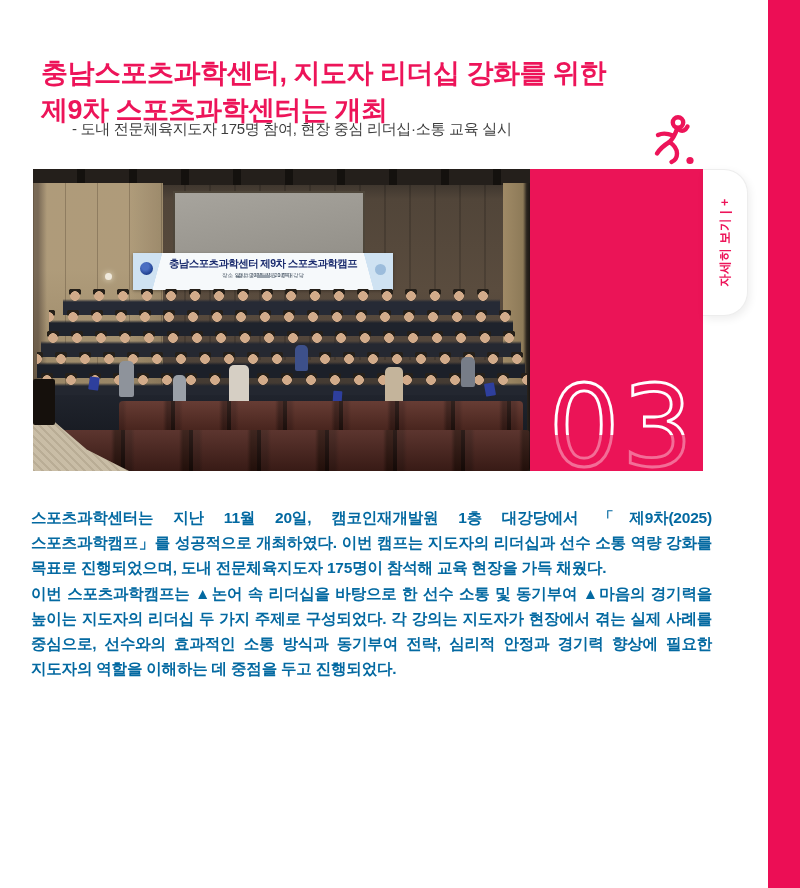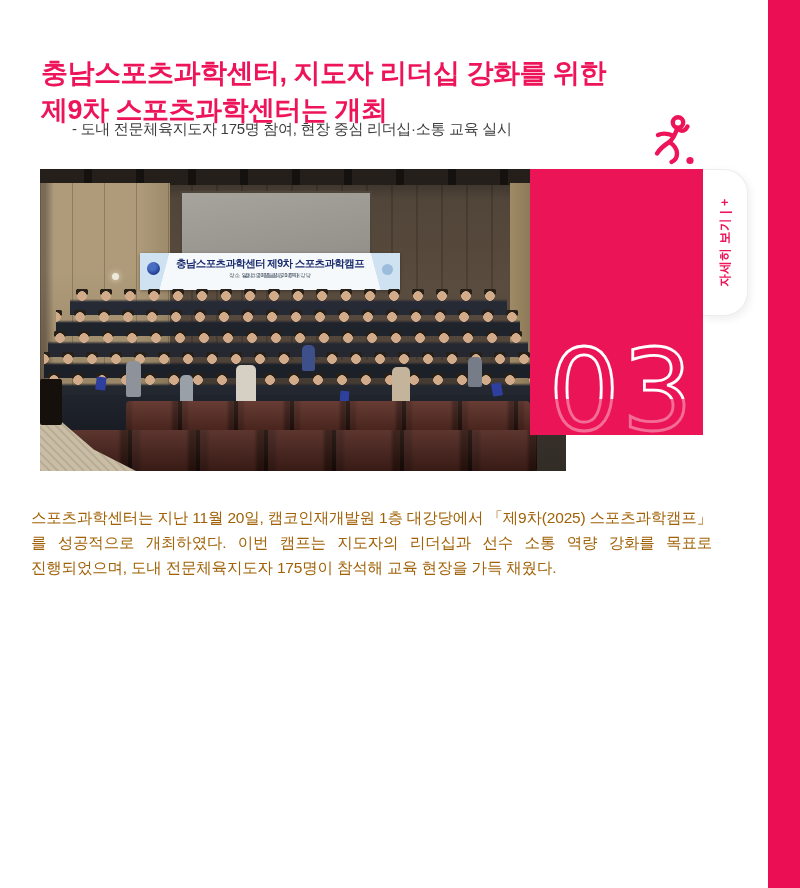--- a/index.html
+++ b/index.html
@@ -12,21 +12,21 @@
   
   .title{position:absolute;left:31px;top:37px;width:620px;color:#ed1459;
          font-size:27px;line-height:37px;font-weight:bold;letter-spacing:-0.5px;margin-left:10px;}
   .subtitle{position:absolute;left:31px;top:119px;width:640px;color:#3d3d3d;
          font-size:15px;line-height:20px;letter-spacing:-0.3px;margin-left:41px;}
 
   
   .runner{position:absolute;left:650px;top:114px;width:48px;height:54px;}
 
   
-  .photo{position:absolute;left:40px;top:169px;width:526px;height:302px;overflow:hidden;background:#4b4035;}
+  .photo{position:absolute;left:33px;top:169px;width:526px;height:302px;overflow:hidden;background:#4b4035;}
   .photo *{position:absolute;}
   .ph-base{inset:0;background:linear-gradient(180deg,#2c2723 0%,#514539 10%,#5a4c3e 40%,#50443a 62%,#3a332c 78%,#322c27 100%);}
   .ph-ceiling{left:0;top:0;width:100%;height:16px;
       background:repeating-linear-gradient(90deg,#241f1b 0 44px,#14110e 44px 52px);}
   .ph-slats{left:126px;top:16px;width:350px;height:175px;opacity:.7;
       background:repeating-linear-gradient(90deg,rgba(0,0,0,.22) 0 2px,transparent 2px 25px);}
   .ph-left-wall{left:0;top:14px;width:130px;height:288px;
       background:
         repeating-linear-gradient(90deg,rgba(60,45,30,.28) 0 1.5px,transparent 1.5px 32px),
         linear-gradient(180deg,rgba(255,255,255,.08) 0 30%,rgba(40,30,20,.18) 85%),
@@ -88,34 +88,34 @@
         repeating-linear-gradient(90deg,#4b241d 0 4px,#5a2c23 8px 44px,#3a1b15 48px 52px,#200f0b 52px 56px);}
   .chairs-front{left:24px;top:261px;width:473px;height:41px;border-radius:4px;
       background:linear-gradient(180deg,rgba(255,255,255,.07),rgba(0,0,0,.3)),
         repeating-linear-gradient(90deg,#41201a 0 6px,#50261f 10px 54px,#31160f 58px 64px,#1d0d09 64px 68px);}
   .ph-floor{left:0;top:230px;width:96px;height:72px;background:
         repeating-linear-gradient(45deg,rgba(90,75,50,.14) 0 2px,transparent 2px 6px),#c9bda6;
       clip-path:polygon(0 6%,56% 70%,100% 100%,0 100%);}
   .ph-table{left:0;top:210px;width:22px;height:46px;background:#15100c;border-radius:2px;}
 
   
-  .num-block{position:absolute;left:530px;top:169px;width:173px;height:266px;background:#eb1457;}
+  .num-block{position:absolute;left:530px;top:169px;width:173px;height:302px;background:#eb1457;}
   .num-svg{position:absolute;right:4px;bottom:2px;}
 
   
   .detail-tab{position:absolute;left:703px;top:169px;width:44px;height:145px;background:#ffffff;
       border:1px solid #ededed;border-left:none;border-radius:0 24px 24px 0;
       box-shadow:2px 3px 8px rgba(0,0,0,.07);
       display:flex;align-items:center;justify-content:center;cursor:pointer;}
   .detail-tab span{display:block;transform:rotate(-90deg);white-space:nowrap;
       color:#ed1459;font-size:12.5px;font-weight:bold;letter-spacing:0.5px;}
 
   
-  .article{position:absolute;left:31px;top:505px;width:681px;color:#a16207;
-      font-size:15.5px;line-height:25.2px;text-align:justify;word-break:keep-all;letter-spacing:-0.2px;}
+  .article{position:absolute;left:31px;top:505px;width:681px;color:#0369a1;
+      font-size:15.5px;line-height:25.2px;text-align:justify;word-break:keep-all;letter-spacing:-0.2px;font-weight:bold;}
   .article p{margin:0;}
 </style>
 </head>
 <body>
 
 <div class="page">
 
   <div class="side-strip"></div>
 
   <h1 class="title">
@@ -197,15 +197,16 @@
       <text x="158" y="116" text-anchor="end" font-family="DejaVu Sans, sans-serif" font-size="112" letter-spacing="2" fill="none" stroke="url(#numfade)" stroke-width="2.8">03</text>
     </svg>
   </div>
 
   <div class="detail-tab">
     <span>자세히 보기 | +</span>
   </div>
 
   <div class="article">
     <p>스포츠과학센터는 지난 11월 20일, 캠코인재개발원 1층 대강당에서 「제9차(2025) 스포츠과학캠프」를 성공적으로 개최하였다. 이번 캠프는 지도자의 리더십과 선수 소통 역량 강화를 목표로 진행되었으며, 도내 전문체육지도자 175명이 참석해 교육 현장을 가득 채웠다.</p>
+    <p>이번 스포츠과학캠프는 ▲논어 속 리더십을 바탕으로 한 선수 소통 및 동기부여 ▲마음의 경기력을 높이는 지도자의 리더십 두 가지 주제로 구성되었다. 각 강의는 지도자가 현장에서 겪는 실제 사례를 중심으로, 선수와의 효과적인 소통 방식과 동기부여 전략, 심리적 안정과 경기력 향상에 필요한 지도자의 역할을 이해하는 데 중점을 두고 진행되었다.</p>
   </div>
 
 </div>
 
 </body></html>

